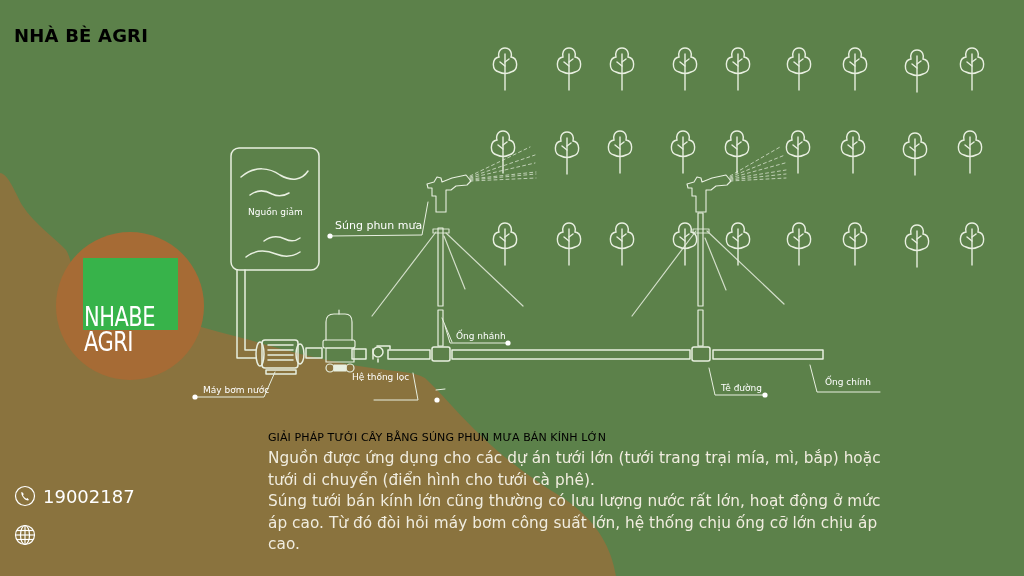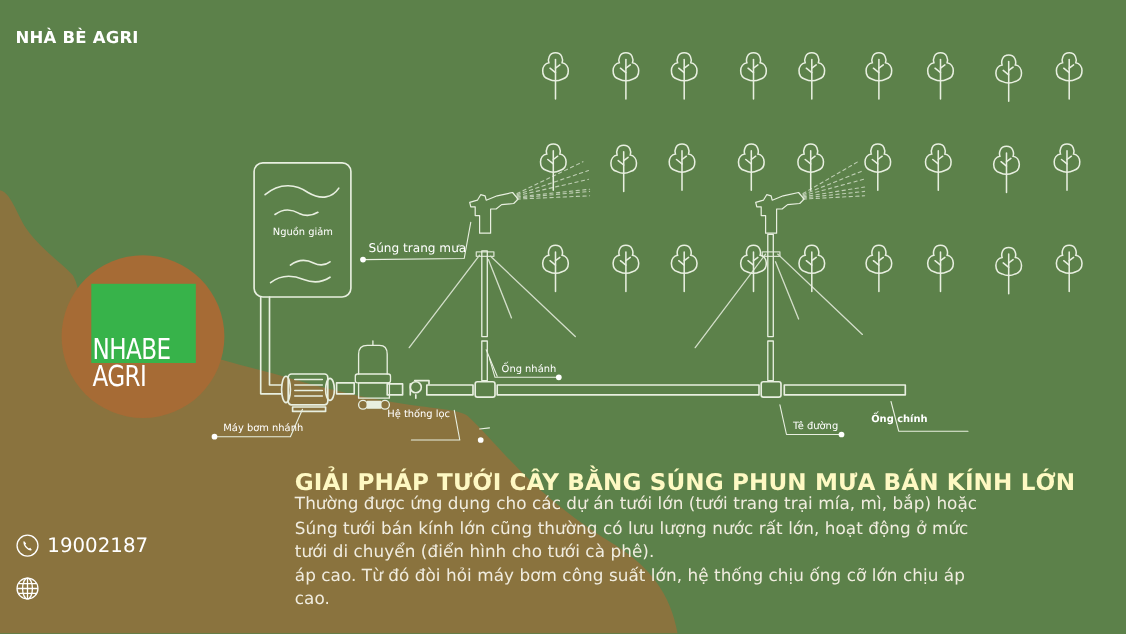--- a/index.html
+++ b/index.html
@@ -4,42 +4,42 @@
 <style>
   html, body { margin: 0; padding: 0; }
   body {
     width: 1024px; height: 576px; overflow: hidden; position: relative;
     background: #5c814a;
     font-family: "Liberation Sans", "DejaVu Sans", sans-serif;
   }
   .canvas { position: absolute; left: 0; top: 0; width: 1024px; height: 576px; }
   .brand-top {
     position: absolute; left: 14px; top: 25px;
-    color: #ffffff; font-weight: bold; font-size: 15px; letter-spacing: 0.2px;
+    color: #000000; font-weight: bold; font-size: 18px; letter-spacing: 0.2px;
     font-family: "DejaVu Sans", sans-serif;
   }
   .logo-text {
     position: absolute; left: 84px; width: 100px;
     color: #ffffff; font-family: "DejaVu Sans", sans-serif;
     font-weight: normal; line-height: 1;
     transform: scaleY(1.25); transform-origin: left top;
   }
   .logo-line1 { top: 305px; font-size: 21px; letter-spacing: -0.5px; }
   .logo-line2 { top: 330px; font-size: 21px; letter-spacing: -0.5px; }
   .label {
     position: absolute; color: #ffffff; font-size: 9px; white-space: nowrap;
     font-family: "DejaVu Sans", sans-serif;
   }
   .label.big { font-size: 11px; }
   .content {
     position: absolute; left: 268px; top: 428px; width: 752px;
     color: #f1ede0;
   }
   .content h1 {
-    margin: 0; font-size: 21px; font-weight: bold; color: #fef9c3;
+    margin: 0; font-size: 11px; font-weight: normal; color: #000000;
     font-family: "DejaVu Sans", sans-serif; letter-spacing: 0.1px; line-height: 20px;
   }
   .content p {
     margin: 0; font-size: 15.3px; line-height: 21.5px;
     font-family: "DejaVu Sans", sans-serif; font-weight: normal;
     letter-spacing: 0.05px;
   }
   .contact {
     position: absolute; left: 14px; color: #ffffff;
     font-family: "DejaVu Sans", sans-serif; font-size: 18px;
@@ -206,32 +206,32 @@
     <circle cx="765" cy="395" r="2.6"></circle>
   </g>
 </svg>
 
 <div class="brand-top">NHÀ BÈ AGRI</div>
 
 <div class="logo-text logo-line1">NHABE</div>
 <div class="logo-text logo-line2">AGRI</div>
 
 <div class="label" style="left:248px; top:207px;">Nguồn giảm</div>
-<div class="label big" style="left:335px; top:219px;">Súng trang mưa</div>
+<div class="label big" style="left:335px; top:219px;">Súng phun mưa</div>
 <div class="label" style="left:456px; top:331px;">Ống nhánh</div>
-<div class="label" style="left:203px; top:385px;">Máy bơm nhánh</div>
+<div class="label" style="left:203px; top:385px;">Máy bơm nước</div>
 <div class="label" style="left:352px; top:372px;">Hệ thống lọc</div>
 <div class="label" style="left:721px; top:383px;">Tê đường</div>
-<div class="label" style="left:792px; top:377px;font-weight:bold;">Ống chính</div>
+<div class="label" style="left:825px; top:377px;">Ống chính</div>
 
 <div class="content">
   <h1>GIẢI PHÁP TƯỚI CÂY BẰNG SÚNG PHUN MƯA BÁN KÍNH LỚN</h1>
-  <p>Thường được ứng dụng cho các dự án tưới lớn (tưới trang trại mía, mì, bắp) hoặc</p>
+  <p>Nguồn được ứng dụng cho các dự án tưới lớn (tưới trang trại mía, mì, bắp) hoặc</p>
+  <p>tưới di chuyển (điển hình cho tưới cà phê).</p>
   <p>Súng tưới bán kính lớn cũng thường có lưu lượng nước rất lớn, hoạt động ở mức</p>
-  <p>tưới di chuyển (điển hình cho tưới cà phê).</p>
   <p>áp cao. Từ đó đòi hỏi máy bơm công suất lớn, hệ thống chịu ống cỡ lớn chịu áp</p>
   <p>cao.</p>
 </div>
 
 <div class="contact phone">
   <svg width="22" height="22" viewBox="0 0 22 22">
     <circle cx="11" cy="11" r="9.5" fill="none" stroke="#ffffff" stroke-width="1.2"></circle>
     <path d="M7.5,7 C7,8 7.5,11 10,13.5 C12.5,16 14.5,15.5 15,15 L13.5,13 L12.3,13.7 C11,13 9.5,11.5 9,10.3 L9.8,9 L8,7 Z" fill="#ffffff"></path>
   </svg>
   <span>19002187</span>

